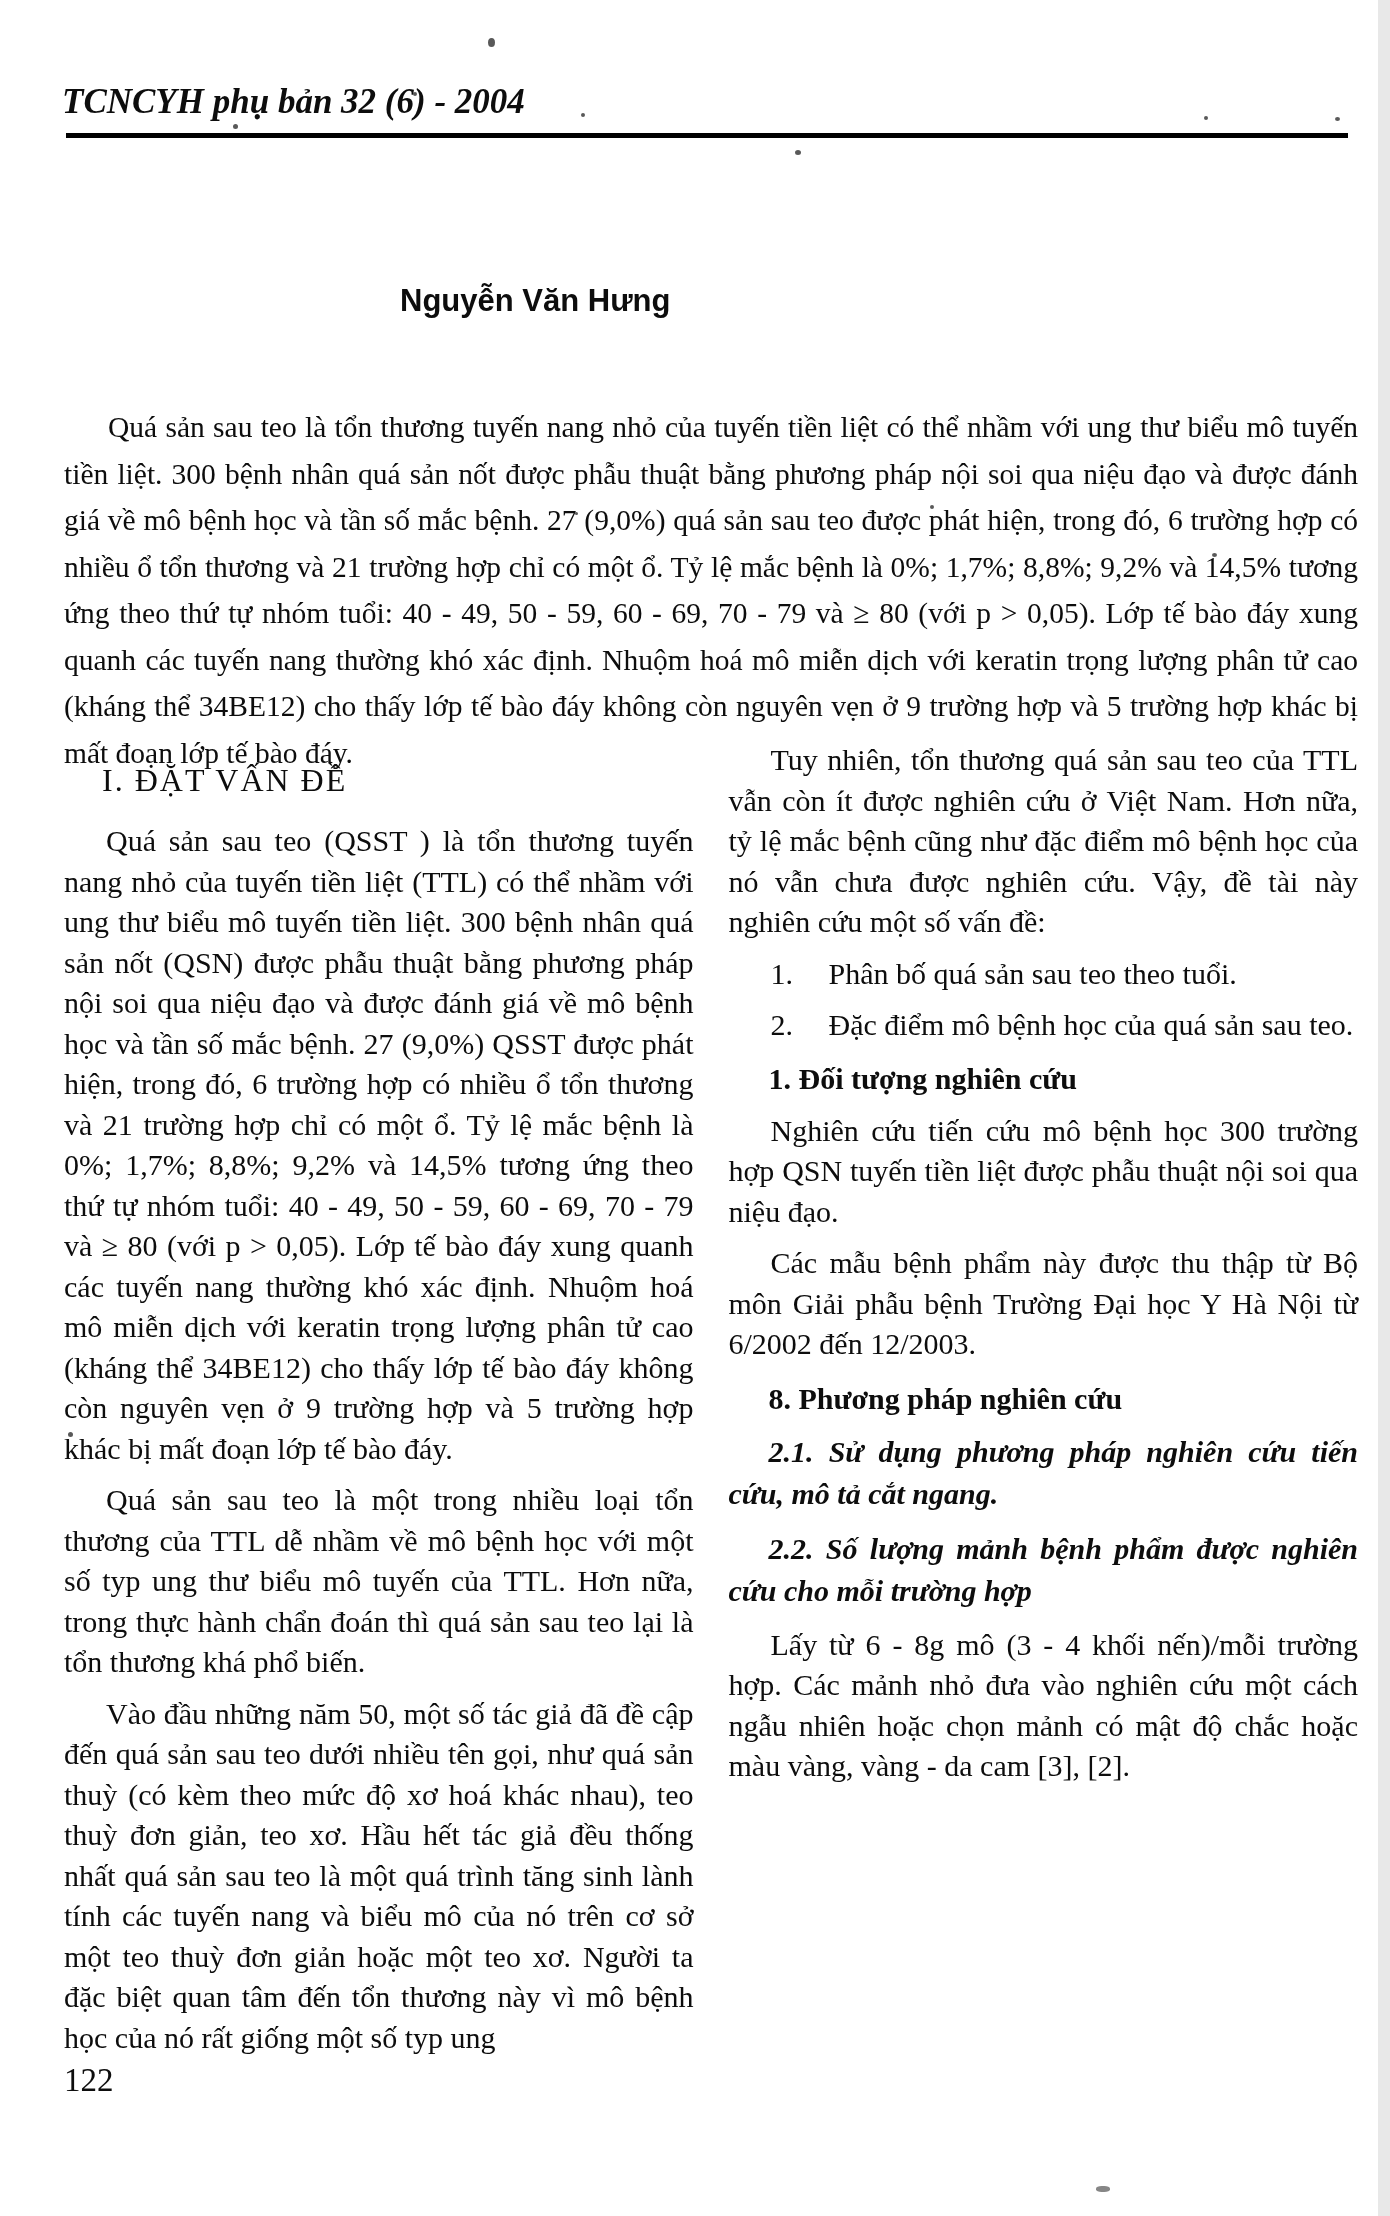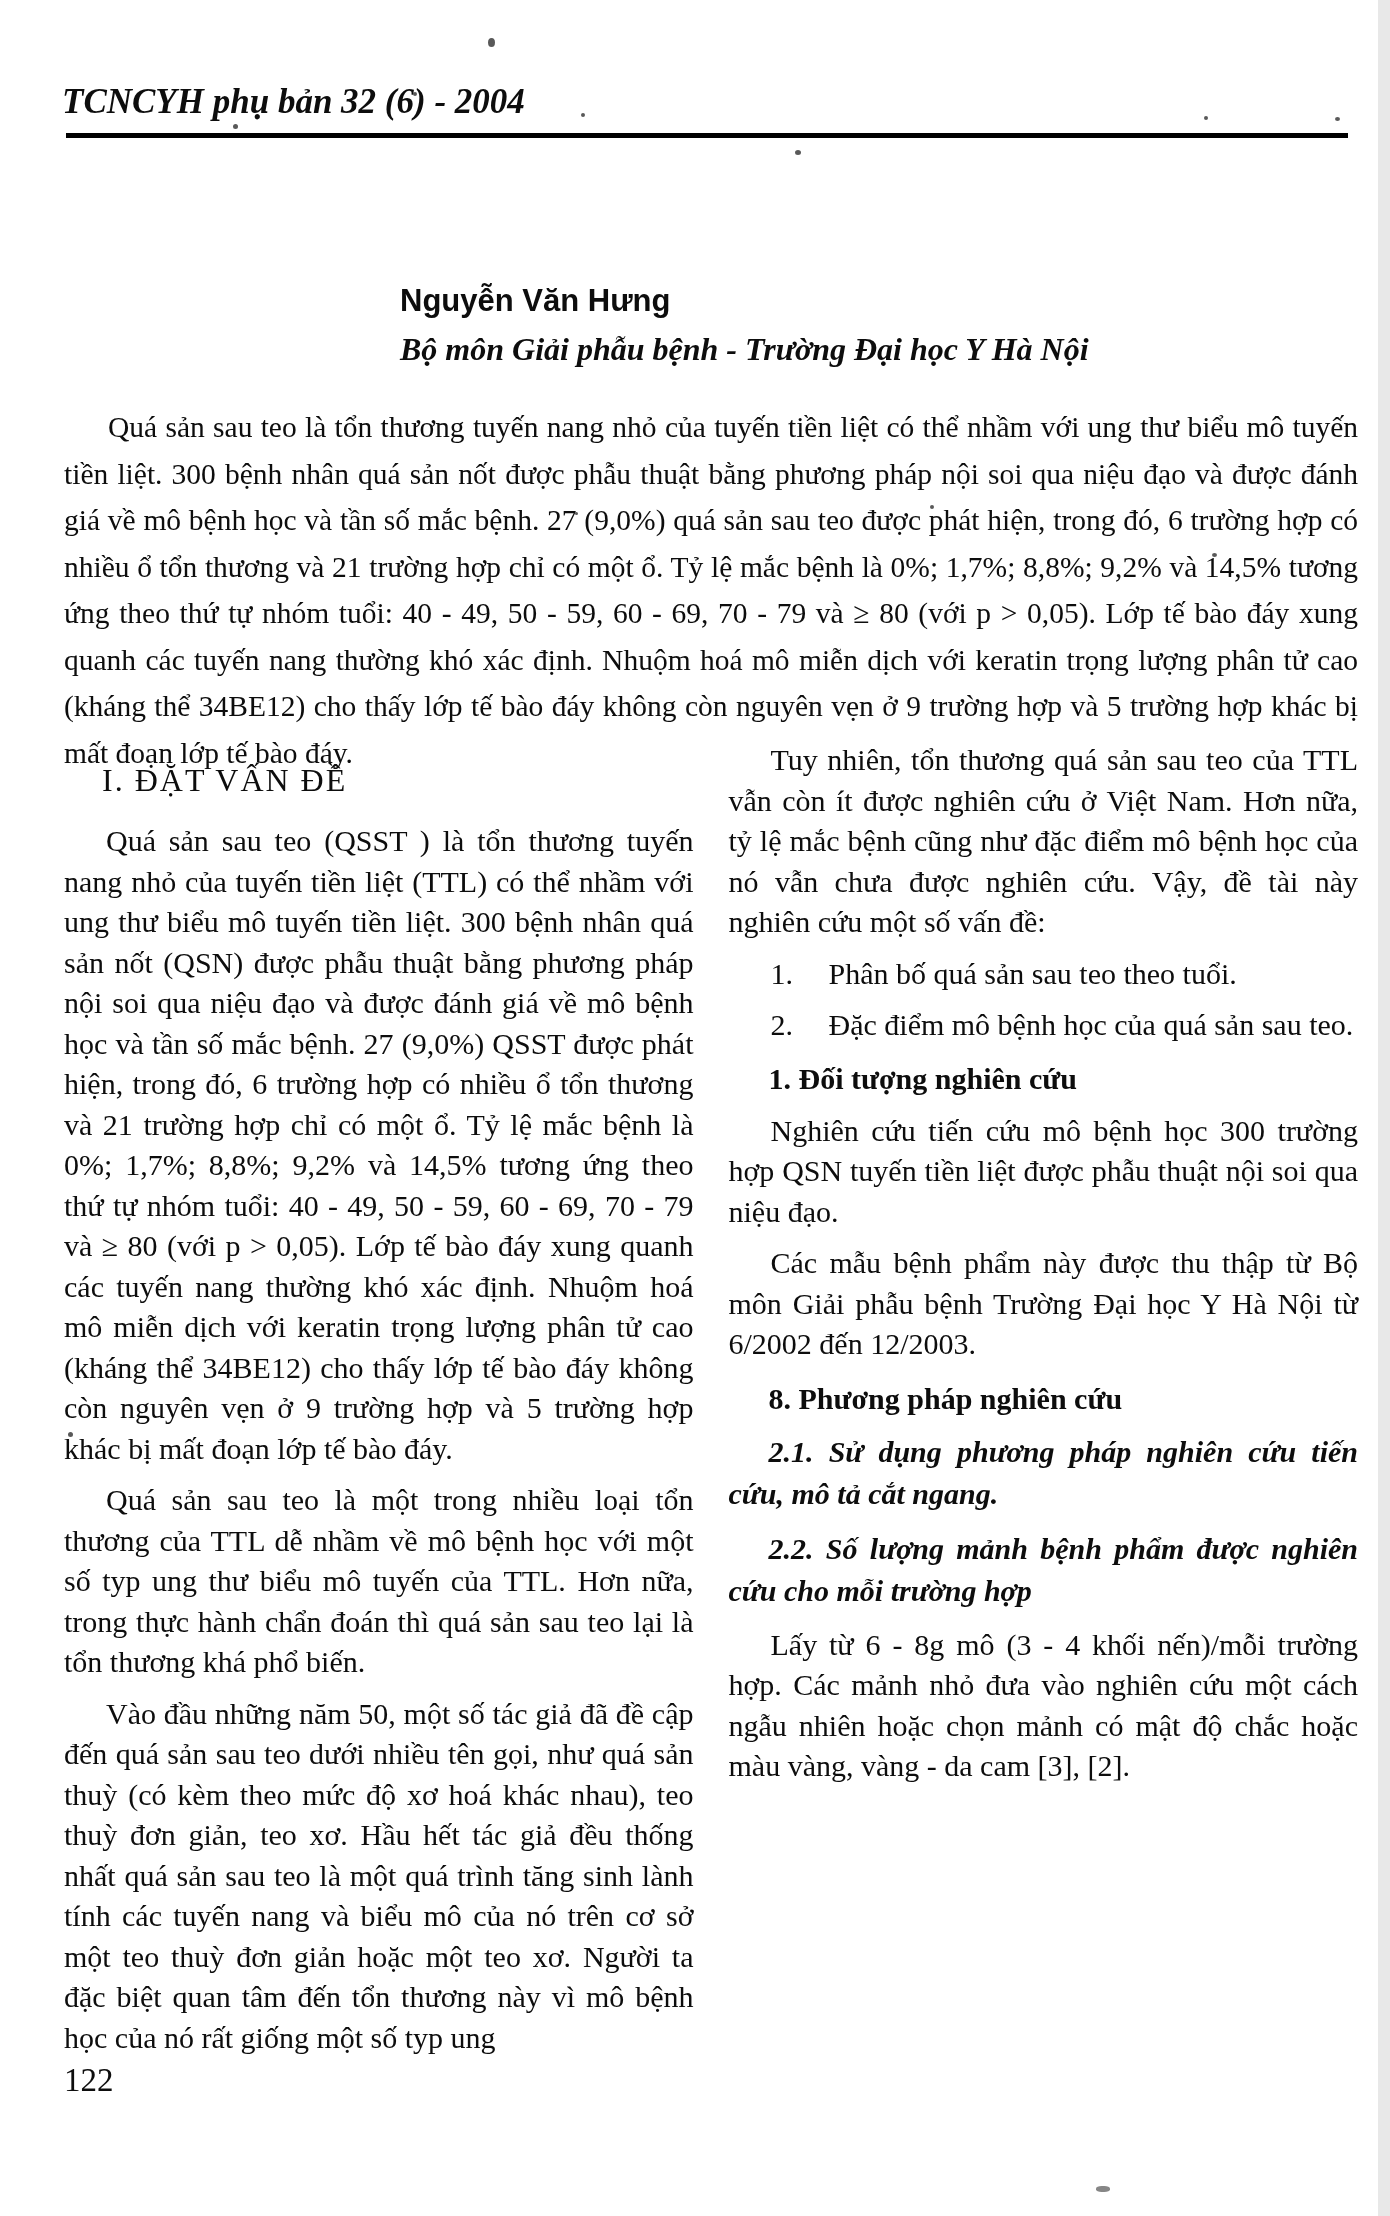--- a/index.html
+++ b/index.html
@@ -92,21 +92,20 @@
 <body>
 
 <div class="page">
 
   <div class="journal-header">TCNCYH phụ bản 32 (6)  - 2004</div>
   <div class="rule"></div>
 
 
   <div class="byline">
     <div class="author">Nguyễn Văn Hưng</div>
-    <div class="affiliation">Bộ môn Giải phẫu bệnh - Trường Đại học Y Hà Nội</div>
   </div>
 
   <p class="abstract">Quá sản sau teo là tổn thương tuyến nang nhỏ của tuyến tiền liệt có thể nhầm với ung thư biểu mô tuyến tiền liệt. 300 bệnh nhân quá sản nốt được phẫu thuật bằng phương pháp nội soi qua niệu đạo và được đánh giá về mô bệnh học và tần số mắc bệnh. 27 (9,0%) quá sản sau teo được phát hiện, trong đó, 6 trường hợp có nhiều ổ tổn thương và 21 trường hợp chỉ có một ổ. Tỷ lệ mắc bệnh là 0%; 1,7%; 8,8%; 9,2% và 14,5% tương ứng theo thứ tự nhóm tuổi: 40  - 49, 50  - 59, 60  - 69, 70  - 79 và ≥ 80 (với p &gt; 0,05). Lớp tế bào đáy xung quanh các tuyến nang thường khó xác định. Nhuộm hoá mô miễn dịch với keratin trọng lượng phân tử cao (kháng thể 34BE12) cho thấy lớp tế bào đáy không còn nguyên vẹn ở 9 trường hợp và 5 trường hợp khác bị mất đoạn lớp tế bào đáy.</p>
 
   <div class="columns">
 
     <div class="col">
       <div class="sec-heading">I. ĐẶT VẤN ĐỀ</div>
       <p class="body-p">Quá sản sau teo (QSST ) là tổn thương tuyến nang nhỏ của tuyến tiền liệt (TTL) có thể nhầm với ung thư biểu mô tuyến tiền liệt. 300 bệnh nhân quá sản nốt (QSN) được phẫu thuật bằng phương pháp nội soi qua niệu đạo và được đánh giá về mô bệnh học và tần số mắc bệnh. 27 (9,0%) QSST được phát hiện, trong đó, 6 trường hợp có nhiều ổ tổn thương và 21 trường hợp chỉ có một ổ. Tỷ lệ mắc bệnh là 0%; 1,7%; 8,8%; 9,2% và 14,5% tương ứng theo thứ tự nhóm tuổi: 40  - 49, 50  - 59, 60  - 69, 70  - 79 và ≥ 80 (với p &gt; 0,05). Lớp tế bào đáy xung quanh các tuyến nang thường khó xác định. Nhuộm hoá mô miễn dịch với keratin trọng lượng phân tử cao (kháng thể 34BE12) cho thấy lớp tế bào đáy không còn nguyên vẹn ở 9 trường hợp và 5 trường hợp khác bị mất đoạn lớp tế bào đáy.</p>
       <p class="body-p">Quá sản sau teo là một trong nhiều loại tổn thương của TTL dễ nhầm về mô bệnh học với một số typ ung thư biểu mô tuyến của TTL. Hơn nữa, trong thực hành chẩn đoán thì quá sản sau teo lại là tổn thương khá phổ biến.</p>

